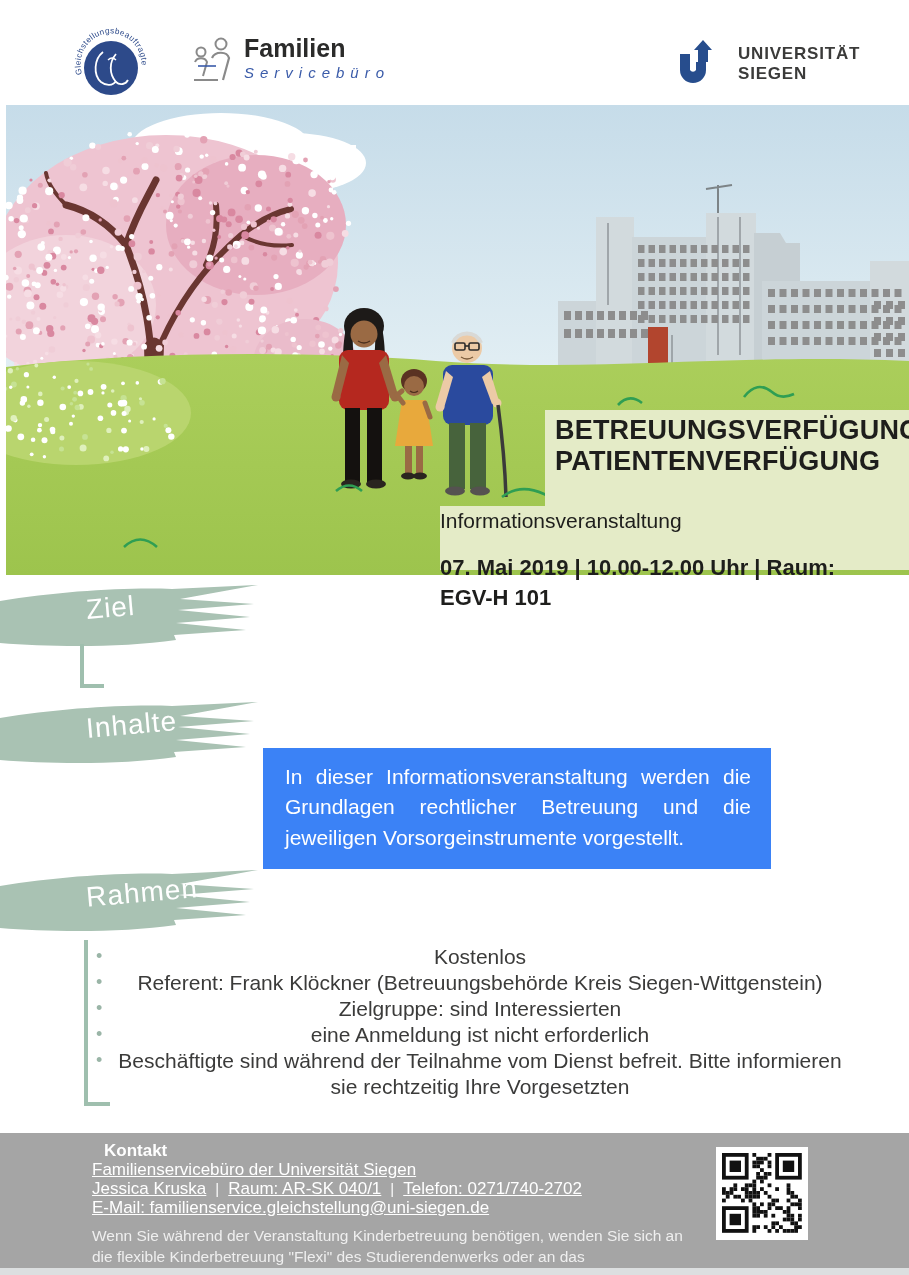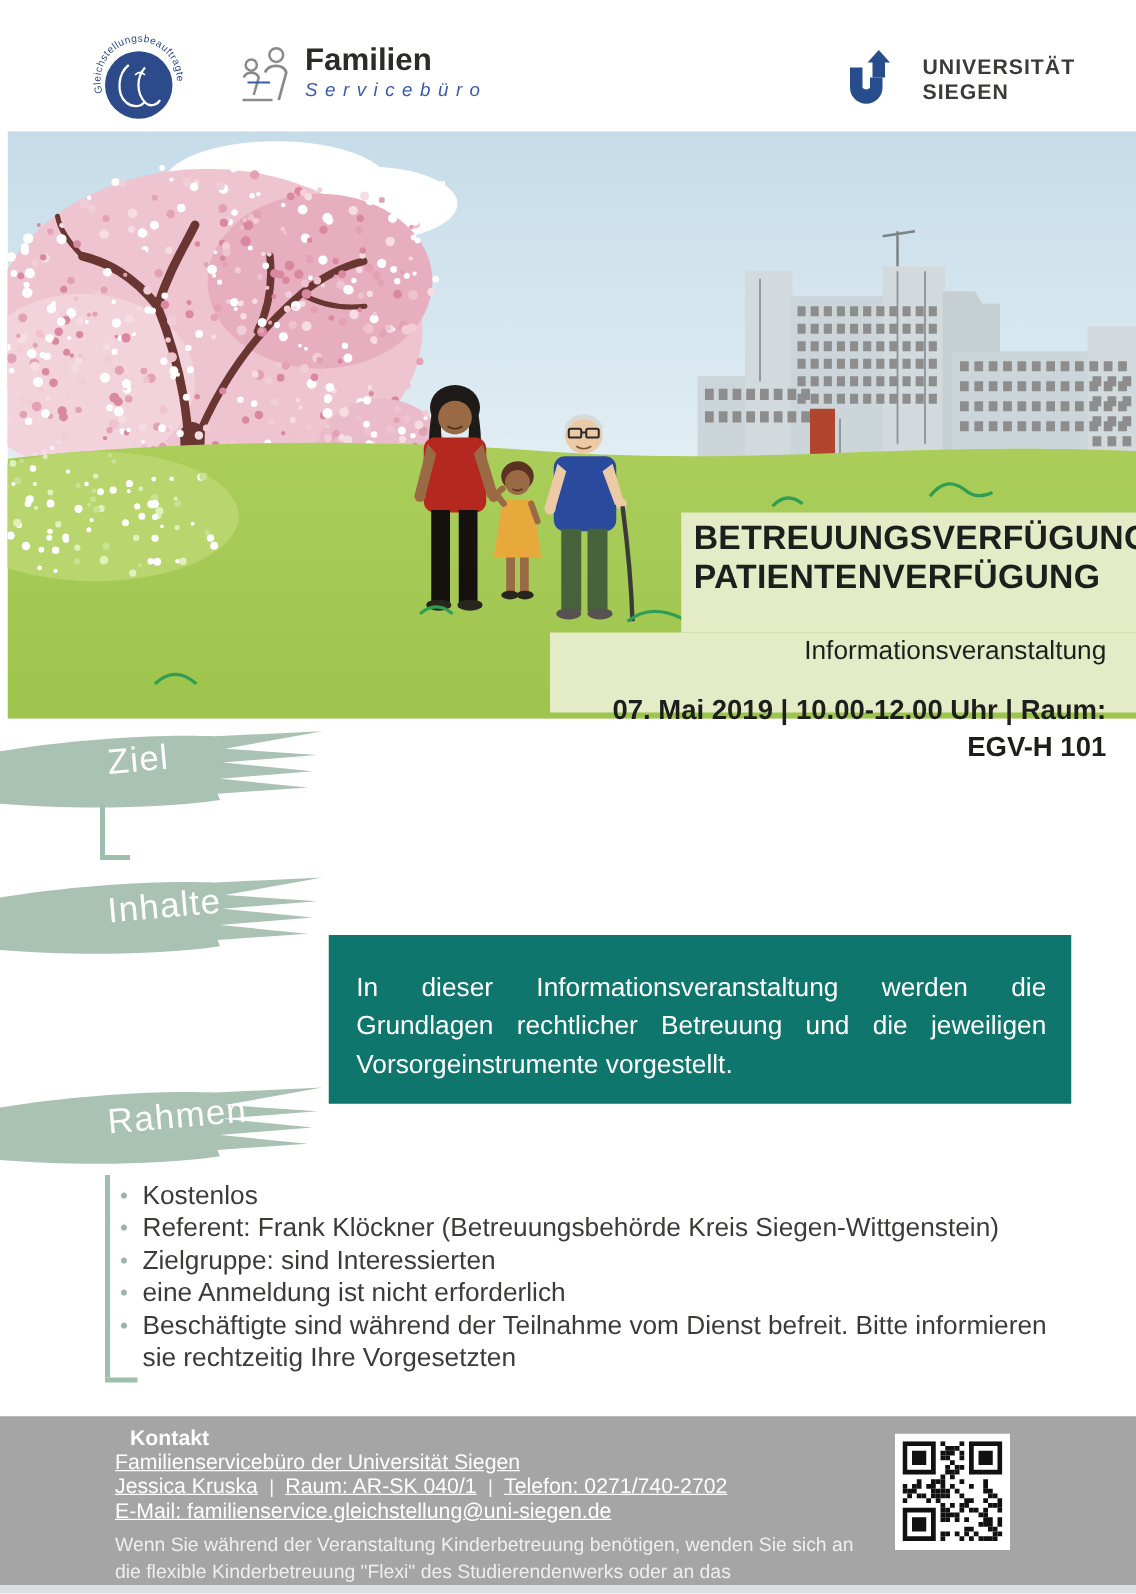--- a/index.html
+++ b/index.html
@@ -19,44 +19,44 @@
 
   
   .illu{position:absolute;left:6px;top:105px;width:903px;height:470px;}
   .illu svg{position:absolute;left:0;top:0;}
 
   
   .hero-title{position:absolute;left:545px;top:410px;width:364px;height:96px;background:#e4ebc7;
               padding:5px 0 0 10px;box-sizing:border-box;}
   .hero-title span{display:block;font-size:27px;font-weight:bold;color:#1e1e1c;line-height:1.13;letter-spacing:.2px;}
   .hero-sub{position:absolute;left:440px;top:506px;width:469px;height:64px;background:#e4ebc7;
-            text-align:right;padding:2px 24px 0 0;box-sizing:border-box;}
+            padding:2px 24px 0 0;box-sizing:border-box;}
   .hero-sub .sub1{font-size:21px;color:#1e1e1c;line-height:1.25;}
   .hero-sub .sub2{font-size:22px;font-weight:bold;color:#1e1e1c;line-height:1.35;margin-top:19px;}
 
   
   .ribbon{position:absolute;left:0;width:268px;height:66px;}
   .ribbon svg{position:absolute;left:0;top:0;}
   .ribbon .lbl{position:absolute;left:86px;top:9px;color:#ffffff;font-size:28px;
                transform:rotate(-5deg);letter-spacing:1px;}
   .r-ziel{top:583px;}
   .r-inhalte{top:700px;}
   .r-rahmen{top:868px;}
 
   .bracket-v{position:absolute;width:4px;background:#9fbfae;}
   .bracket-h{position:absolute;height:4px;background:#9fbfae;}
 
   .ziel-text{position:absolute;left:94px;top:646px;width:780px;font-size:21px;color:#3b3b3a;}
 
-  .inhalte-box{position:absolute;left:263px;top:748px;width:594px;background:#0f766e;
-               box-sizing:border-box;padding:28px 20px 16px 22px;}
+  .inhalte-box{position:absolute;left:263px;top:748px;width:508px;background:#3b82f6;
+               box-sizing:border-box;padding:14px 20px 16px 22px;}
   .inhalte-box p{margin:0;color:#ffffff;font-size:21px;line-height:1.45;text-align:justify;}
 
   .rahmen-list{position:absolute;left:96px;top:944px;width:750px;margin:0;padding:0;list-style:none;}
-  .rahmen-list li{position:relative;font-size:21px;line-height:26px;color:#3b3b3a;padding-left:18px;}
+  .rahmen-list li{position:relative;font-size:21px;line-height:26px;color:#3b3b3a;padding-left:18px;text-align:center;}
   .rahmen-list li::before{content:"\2022";position:absolute;left:0;top:-1px;color:#9ab5a7;font-size:18px;}
 
   
   .footer{position:absolute;left:0;top:1133px;width:909px;height:135px;background:#a5a5a5;}
   .footer-strip{position:absolute;left:0;top:1268px;width:909px;height:7px;background:#dcdfe0;}
   .footer-inner{position:absolute;left:92px;top:8px;color:#ffffff;}
   .f-kontakt{font-size:17px;font-weight:bold;line-height:19px;margin-left:12px;}
   .f-line{font-size:17px;line-height:19px;text-decoration:underline;}
   .f-sep{opacity:.95;padding:0 9px;font-size:15px;}
   .f-note{margin-top:9px;width:600px;font-size:15.5px;line-height:1.35;color:rgba(255,255,255,.82);}

